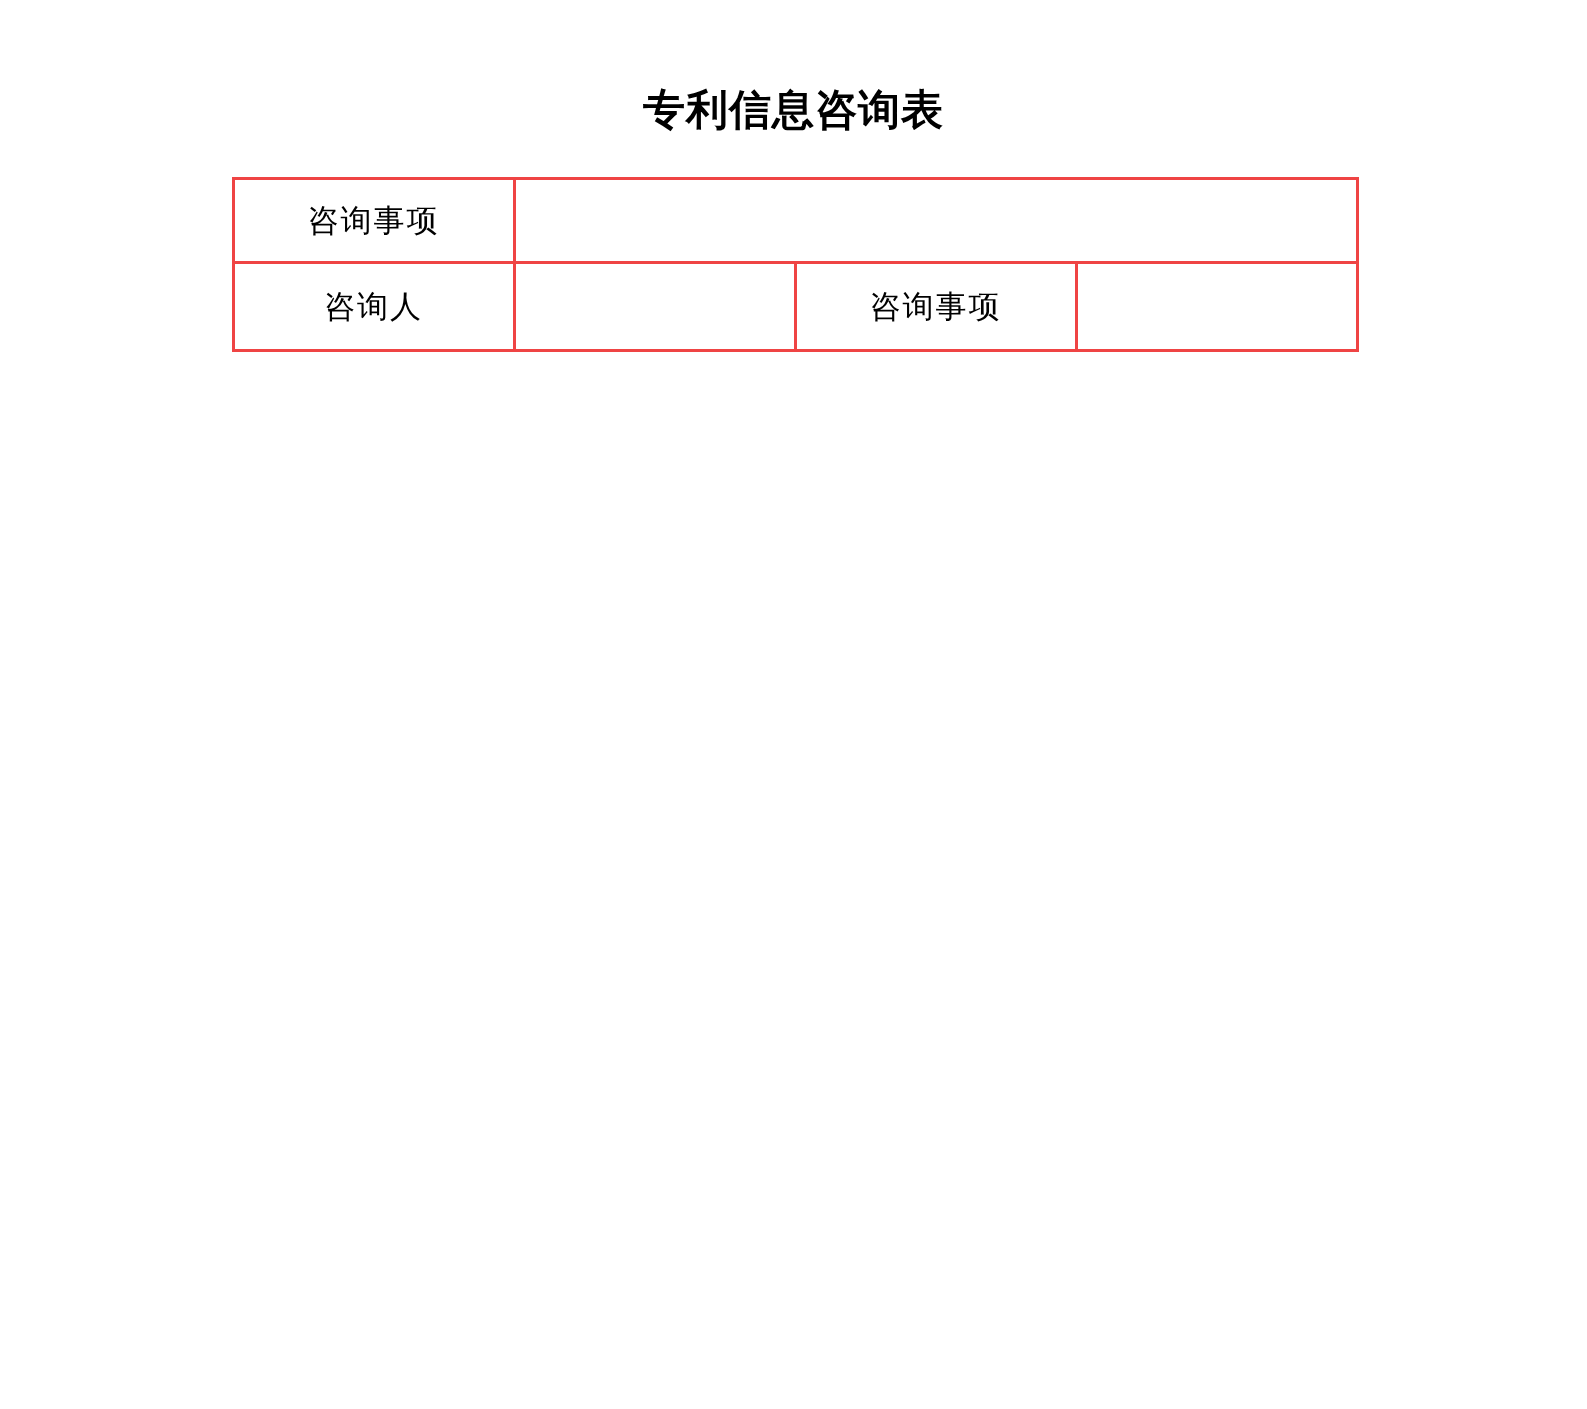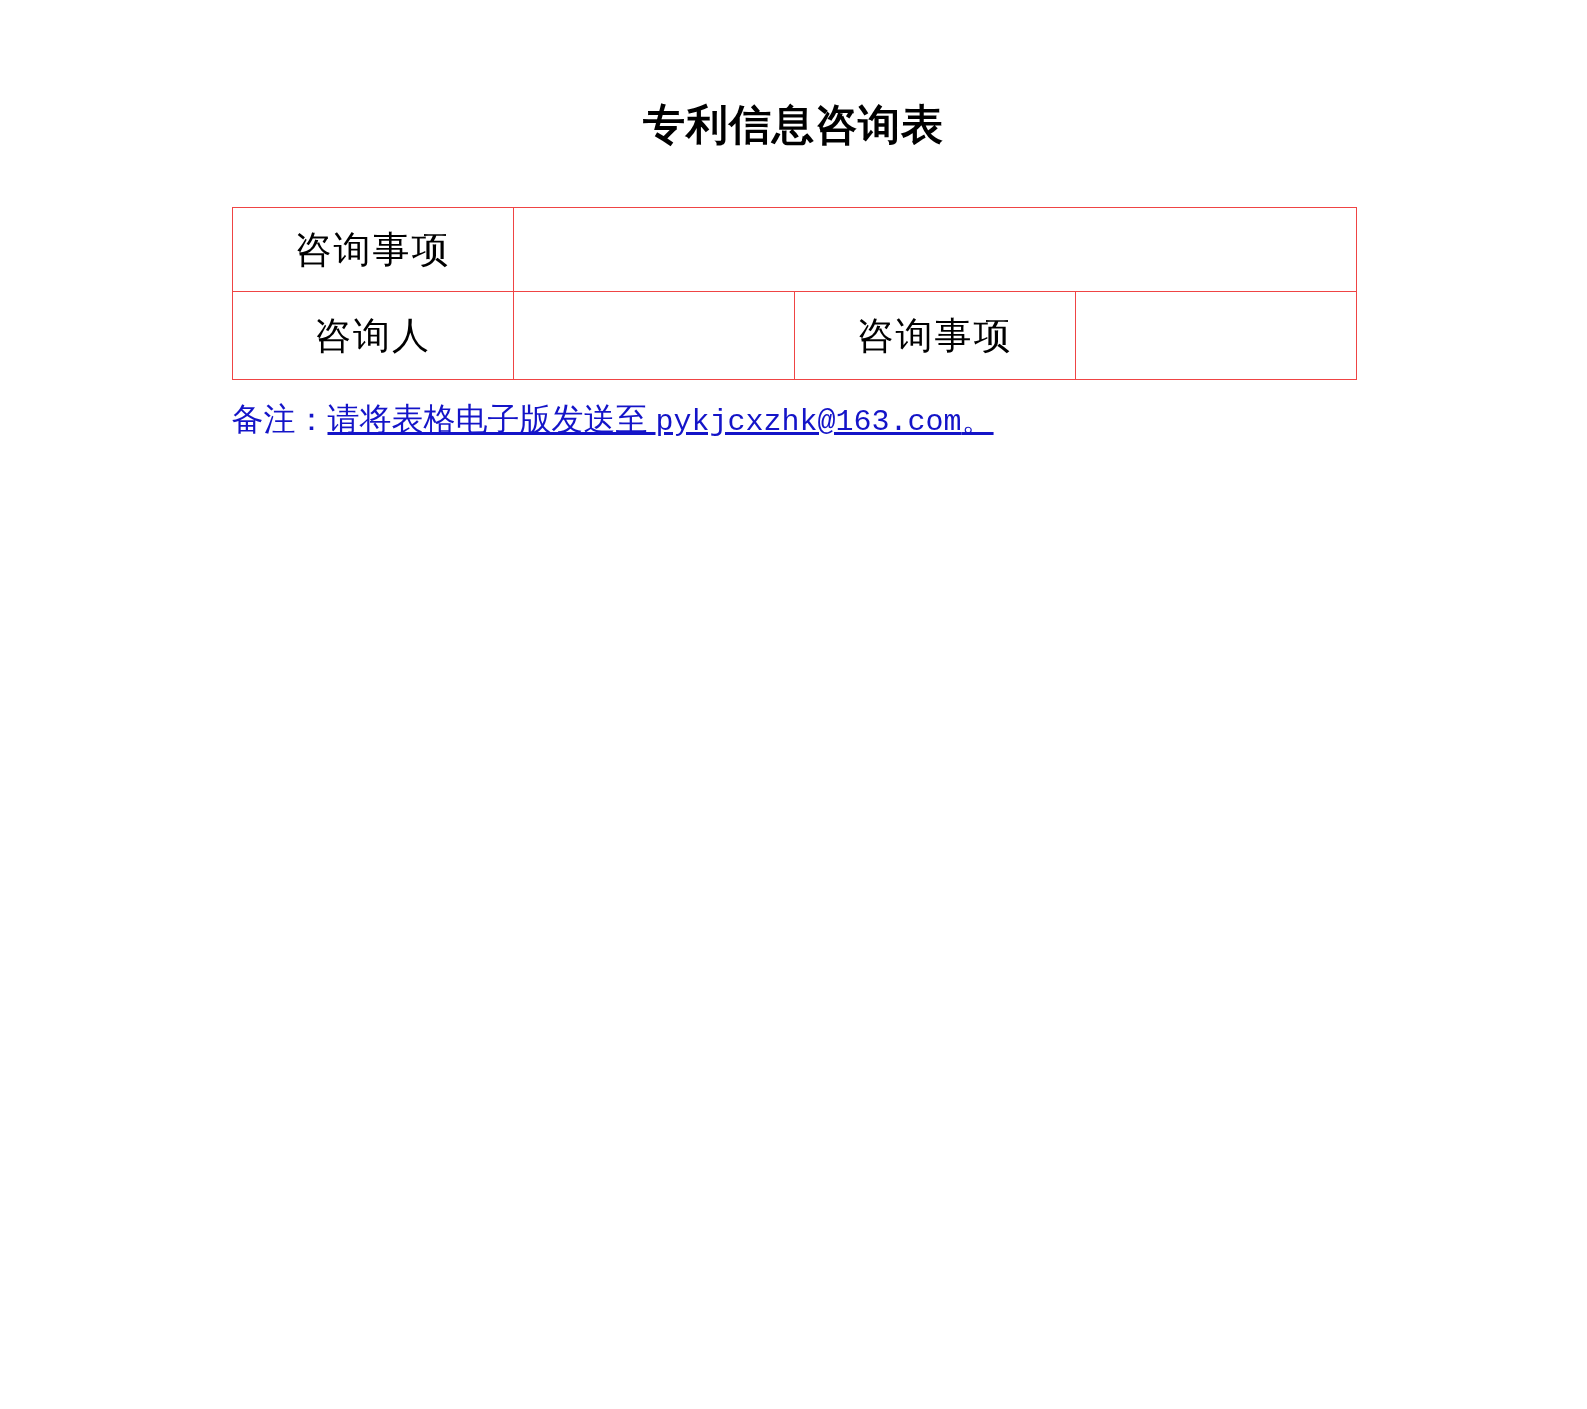--- a/index.html
+++ b/index.html
@@ -19,38 +19,38 @@
     position: relative;
     width: 1587px;
     height: 1409px;
     box-sizing: border-box;
   }
   .doc-title {
     text-align: center;
     font-size: 42px;
     font-weight: bold;
     letter-spacing: 1px;
-    margin: 16px;
+    margin: 1px;
     padding-top: 88px;
     line-height: 1;
     font-family: "Liberation Serif", "DejaVu Serif", serif;
   }
   .form-wrap {
     margin: 0 auto;
     width: 1124px;
     padding-top: 45px;
   }
   table.form {
     border-collapse: collapse;
     width: 1124px;
     table-layout: fixed;
   }
   table.form td {
-    border: 1px solid #ef4444;
-    font-size: 37px;
+    border: 3px solid #ef4444;
+    font-size: 31px;
     font-family: Liberation Sans, sans-serif;
     padding: 0;
     vertical-align: middle;
   }
   td.label {
     text-align: center;
     letter-spacing: 2px;
     white-space: nowrap;
   }
   td.value {
@@ -111,17 +111,14 @@
         <tr class="r2">
           <td class="label">咨询人</td>
           <td class="value"></td>
           <td class="label">咨询事项</td>
           <td class="value"></td>
         </tr>
       </tbody>
     </table>
   </div>
 
-  <div class="note">
-    <span class="note-label">备注：</span><span class="note-link note-link-cjk">请将表格电子版发送至 </span><span class="note-link">pykjcxzhk@163.com</span><span class="note-link note-link-cjk">。</span>
-  </div>
 
 </div>
 
 </body></html>

